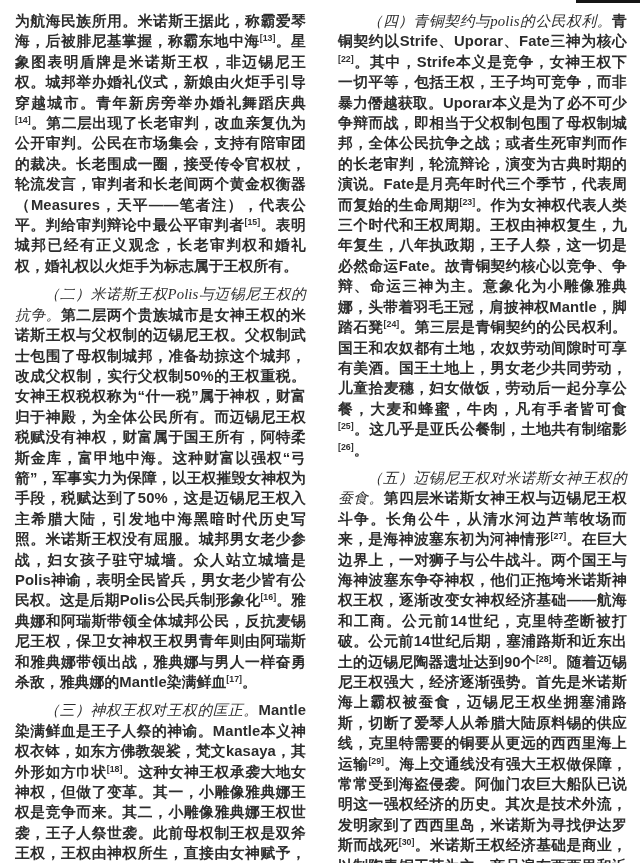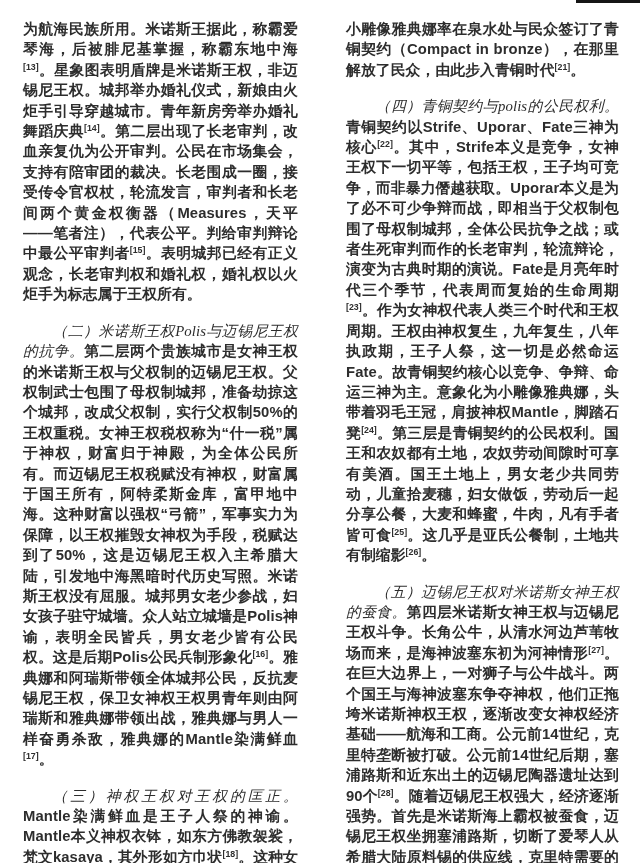--- a/index.html
+++ b/index.html
@@ -25,21 +25,21 @@
     color: var(--text-color, #2d2d2d);
     font-size: 14.8px;
     line-height: 20.4px;
     font-weight: 600;
     text-align: justify;
     text-justify: inter-character;
     letter-spacing: 0.1px;
   }
   .col-left  { left: 7px;   width: 307px; }
   .col-right { left: 330px; width: 305px; }
-  p.para { margin: 16px; padding: 0; }
+  p.para { margin: 8px; padding: 0; }
   p.para.indent { text-indent: 2em; }
   .kai {
     font-family: "Liberation Serif", "DejaVu Serif", serif;
     font-weight: 400;
     font-style: italic;
   }
   sup.fn {
     font-size: 8.8px;
     line-height: 0;
     vertical-align: 5px;
@@ -51,17 +51,16 @@
 <body>
 
 <div class="page">
   <div class="top-rule"></div>
   <div class="col col-left">
       <p class="para">为航海民族所用。米诺斯王据此，称霸爱琴海，后被腓尼基掌握，称霸东地中海<sup class="fn">[13]</sup>。星象图表明盾牌是米诺斯王权，非迈锡尼王权。城邦举办婚礼仪式，新娘由火炬手引导穿越城市。青年新房旁举办婚礼舞蹈庆典<sup class="fn">[14]</sup>。第二层出现了长老审判，改血亲复仇为公开审判。公民在市场集会，支持有陪审团的裁决。长老围成一圈，接受传令官权杖，轮流发言，审判者和长老间两个黄金权衡器（Measures，天平——笔者注），代表公平。判给审判辩论中最公平审判者<sup class="fn">[15]</sup>。表明城邦已经有正义观念，长老审判权和婚礼权，婚礼权以火炬手为标志属于王权所有。</p>
       <p class="para indent"><span class="kai">（二）米诺斯王权Polis与迈锡尼王权的抗争。</span>第二层两个贵族城市是女神王权的米诺斯王权与父权制的迈锡尼王权。父权制武士包围了母权制城邦，准备劫掠这个城邦，改成父权制，实行父权制50%的王权重税。女神王权税权称为“什一税”属于神权，财富归于神殿，为全体公民所有。而迈锡尼王权税赋没有神权，财富属于国王所有，阿特柔斯金库，富甲地中海。这种财富以强权“弓箭”，军事实力为保障，以王权摧毁女神权为手段，税赋达到了50%，这是迈锡尼王权入主希腊大陆，引发地中海黑暗时代历史写照。米诺斯王权没有屈服。城邦男女老少参战，妇女孩子驻守城墙。众人站立城墙是Polis神谕，表明全民皆兵，男女老少皆有公民权。这是后期Polis公民兵制形象化<sup class="fn">[16]</sup>。雅典娜和阿瑞斯带领全体城邦公民，反抗麦锡尼王权，保卫女神权王权男青年则由阿瑞斯和雅典娜带领出战，雅典娜与男人一样奋勇杀敌，雅典娜的Mantle染满鲜血<sup class="fn">[17]</sup>。</p>
       <p class="para indent"><span class="kai">（三）神权王权对王权的匡正。</span>Mantle染满鲜血是王子人祭的神谕。Mantle本义神权衣钵，如东方佛教袈裟，梵文kasaya，其外形如方巾状<sup class="fn">[18]</sup>。这种女神王权承袭大地女神权，但做了变革。其一，小雕像雅典娜王权是竞争而来。其二，小雕像雅典娜王权世袭，王子人祭世袭。此前母权制王权是双斧王权，王权由神权所生，直接由女神赋予，国王是女神的儿子或丈夫。奥德修斯克里特漂流，经常有女神欲招为夫，赋予王权<sup class="fn">[19]</sup>。而小雕像雅典娜实行女神王权世袭，王子到成年期，要举办王子人祭。届时各城邦国王都要把自己王子献祭女神（Griffin），然后获得王权世袭和执政周期。王权依国王世袭，但没有神权，王权和神权是两个独立系统，防止了王权对神权僭越。这一人祭在斯巴达阿玛塔斯王权家族一直存在。</p>
     </div>
   <div class="col col-right">
-      <p class="para">小雕像雅典娜率在泉水处与民众签订了青铜契约（Compact in bronze），在那里解放了民众，由此步入青铜时代<sup class="fn">[21]</sup>。</p>
       <p class="para indent"><span class="kai">（四）青铜契约与polis的公民权利。</span>青铜契约以Strife、Uporar、Fate三神为核心<sup class="fn">[22]</sup>。其中，Strife本义是竞争，女神王权下一切平等，包括王权，王子均可竞争，而非暴力僭越获取。Uporar本义是为了必不可少争辩而战，即相当于父权制包围了母权制城邦，全体公民抗争之战；或者生死审判而作的长老审判，轮流辩论，演变为古典时期的演说。Fate是月亮年时代三个季节，代表周而复始的生命周期<sup class="fn">[23]</sup>。作为女神权代表人类三个时代和王权周期。王权由神权复生，九年复生，八年执政期，王子人祭，这一切是必然命运Fate。故青铜契约核心以竞争、争辩、命运三神为主。意象化为小雕像雅典娜，头带着羽毛王冠，肩披神权Mantle，脚踏石凳<sup class="fn">[24]</sup>。第三层是青铜契约的公民权利。国王和农奴都有土地，农奴劳动间隙时可享有美酒。国王土地上，男女老少共同劳动，儿童拾麦穗，妇女做饭，劳动后一起分享公餐，大麦和蜂蜜，牛肉，凡有手者皆可食<sup class="fn">[25]</sup>。这几乎是亚氏公餐制，土地共有制缩影<sup class="fn">[26]</sup>。</p>
       <p class="para indent"><span class="kai">（五）迈锡尼王权对米诺斯女神王权的蚕食。</span>第四层米诺斯女神王权与迈锡尼王权斗争。长角公牛，从清水河边芦苇牧场而来，是海神波塞东初为河神情形<sup class="fn">[27]</sup>。在巨大边界上，一对狮子与公牛战斗。两个国王与海神波塞东争夺神权，他们正拖垮米诺斯神权王权，逐渐改变女神权经济基础——航海和工商。公元前14世纪，克里特垄断被打破。公元前14世纪后期，塞浦路斯和近东出土的迈锡尼陶器遗址达到90个<sup class="fn">[28]</sup>。随着迈锡尼王权强大，经济逐渐强势。首先是米诺斯海上霸权被蚕食，迈锡尼王权坐拥塞浦路斯，切断了爱琴人从希腊大陆原料锡的供应线，克里特需要的铜要从更远的西西里海上运输<sup class="fn">[29]</sup>。海上交通线没有强大王权做保障，常常受到海盗侵袭。阿伽门农巨大船队已说明这一强权经济的历史。其次是技术外流，发明家到了西西里岛，米诺斯为寻找伊达罗斯而战死<sup class="fn">[30]</sup>。米诺斯王权经济基础是商业，以制陶青铜工艺为主，商品遍布西西里和近东。公元前13世纪之后，赫梯王权失落，乌伽里特世界市场被毁，逐渐被塞浦路斯取代，迈锡尼王权逐渐从陆路上取代了克里特制陶品、工艺品。米诺斯王权由此进入青铜时代polis历史演变。</p>
     </div>
 </div>
 
 </body></html>

